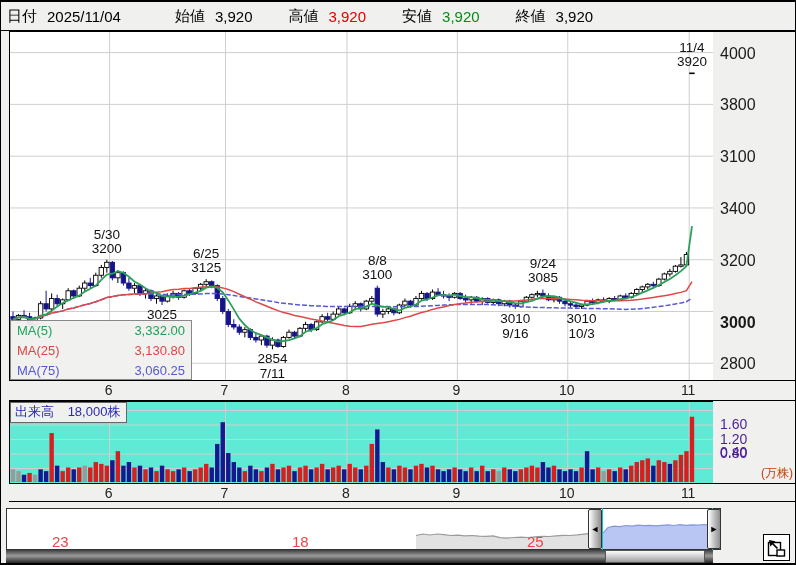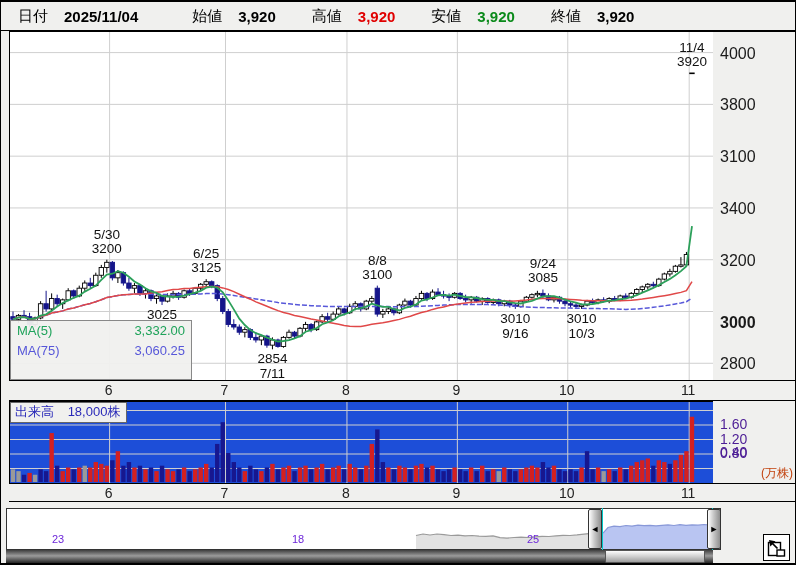--- a/index.html
+++ b/index.html
@@ -1,56 +1,56 @@
 <!DOCTYPE html>
 <html><head>
 <meta charset="utf-8">
 <style>
   html,body{margin:0;padding:0;background:#fff;font-family:"Liberation Sans","DejaVu Sans",sans-serif;}
   #app{position:relative;width:796px;height:565px;background:#f0f0ee;overflow:hidden;
        border-top:2px solid #000;border-left:1px solid #000;border-right:1px solid #000;box-sizing:border-box;}
   
   #header{position:absolute;left:0;top:0;width:796px;height:29px;background:#f0f0ee;
-          border-bottom:1px solid #000;box-sizing:border-box;display:flex;align-items:center;font-size:15px;color:#000;padding-left:11px;}
+          border-bottom:1px solid #000;box-sizing:border-box;display:flex;align-items:center;font-size:15px;color:#000;}
   .hl{margin-left:36px;}
   .hl.first{margin-left:6px;}
-  .hv{margin-left:16px;font-weight:bold;}
+  .hv{margin-left:10px;font-weight:normal;}
   .hv.red{color:#e00000;}
   .hv.green{color:#0a8a1a;}
   .gap1{margin-left:54px;}
   
   #price-chart{position:absolute;left:8px;top:29px;width:705px;height:350px;background:#fff;
                border:1px solid #000;box-sizing:border-box;}
   #price-axis{position:absolute;left:712px;top:29px;width:84px;height:350px;background:#f0f0ee;
               border-top:1px solid #000;border-bottom:1px solid #000;border-right:1px solid #000;box-sizing:border-box;}
   .ytick{position:absolute;left:7px;font-size:16px;color:#1a1a1a;}
   #main-xaxis{position:absolute;left:8px;top:379px;width:788px;height:20px;background:#f0f0ee;
               border-bottom:1px solid #000;box-sizing:border-box;}
   .mtick{position:absolute;top:1px;width:24px;text-align:center;font-size:14px;color:#222;}
   
   #ma-legend{position:absolute;left:0;top:288px;width:182px;height:60px;background:rgba(240,240,238,0.95);
              border:1px solid #888;box-sizing:border-box;font-size:13px;}
   .ma-row{display:flex;justify-content:space-between;padding:1px 6px;line-height:18px;}
   .ma-g{color:#1ea35a;} .ma-r{color:#e04545;} .ma-b{color:#5757d9;}
   
-  #volume-chart{position:absolute;left:8px;top:399px;width:705px;height:83px;background:#1d4ed8;
+  #volume-chart{position:absolute;left:8px;top:399px;width:705px;height:83px;background:#5eead4;
                 border:1px solid #000;box-sizing:border-box;}
   #vol-label{position:absolute;left:0px;top:0px;background:#f0f0ee;border:1px solid #666;
              font-size:13px;color:#2a2ab8;padding:0 6px 1px 4px;white-space:nowrap;}
   #vol-label span+span{margin-left:10px;}
   #vol-axis{position:absolute;left:712px;top:399px;width:84px;height:83px;background:#f0f0ee;
             border-bottom:1px solid #000;border-right:1px solid #000;box-sizing:border-box;}
   .vtick{position:absolute;left:7px;font-size:14px;color:#4c1d95;}
   #vol-unit{position:absolute;right:3px;top:64px;font-size:12px;color:#c2410c;}
   #vol-xaxis{position:absolute;left:8px;top:482px;width:788px;height:18px;background:#f0f0ee;
              border-bottom:1px solid #000;box-sizing:border-box;}
   
   #navigator{position:absolute;left:5px;top:506px;width:715px;height:42px;background:#fff;
              border:1px solid #333;box-sizing:border-box;}
-  .yearlbl{position:absolute;top:24px;font-size:11px;color:#6d28d9;}
+  .yearlbl{position:absolute;top:24px;font-size:15px;color:#ef4444;}
   .cyan{position:absolute;top:506px;width:1px;height:42px;background:#00c8c8;}
   .handle{position:absolute;top:507px;width:14px;height:40px;box-sizing:border-box;border:1px solid #333;border-radius:2px;
           background:linear-gradient(to right,#ffffff,#c9c9c9 45%,#8f8f8f);text-align:center;line-height:38px;font-size:9px;color:#000;cursor:pointer;}
   
   #scrollbar{position:absolute;left:5px;top:548px;width:707px;height:13px;
              background:linear-gradient(to bottom,#3f3f3f,#9b9b9b 45%,#242424);}
   #thumb{position:absolute;left:599px;top:0;width:100px;height:13px;box-sizing:border-box;
          background:linear-gradient(to bottom,#fdfdfd,#cfcfcf 50%,#9d9d9d);border:1px solid #555;border-radius:1px;}
   #resize-btn{position:absolute;left:762px;top:532px;width:27px;height:27px;background:#fff;
               border:1px solid #000;box-sizing:border-box;cursor:pointer;}
@@ -359,20 +359,24 @@
         <text x="571.56" y="305.911" text-anchor="middle" font-size="13.5" fill="#111">10/3</text>
         <text x="681.9599999999999" y="20.311999999999983" text-anchor="middle" font-size="13.5" fill="#111">11/4</text>
         <text x="681.9599999999999" y="34.31199999999998" text-anchor="middle" font-size="13.5" fill="#111">3920</text>
       </svg>
     <div id="ma-legend">
       <div class="ma-row">
         <span class="ma-g">MA(5)</span>
         <span class="ma-g">3,332.00</span>
       </div>
       <div class="ma-row">
+        <span class="ma-r">MA(25)</span>
+        <span class="ma-r">3,130.80</span>
+      </div>
+      <div class="ma-row">
         <span class="ma-b">MA(75)</span>
         <span class="ma-b">3,060.25</span>
       </div>
     </div>
   </div>
   <div id="price-axis">
       <div class="ytick" style="top: 323.28px;">2800</div>
       <div class="ytick" style="top: 282px; font-weight: bold;">3000</div>
       <div class="ytick" style="top: 219.72px;">3200</div>
       <div class="ytick" style="top: 167.94px;">3400</div>

